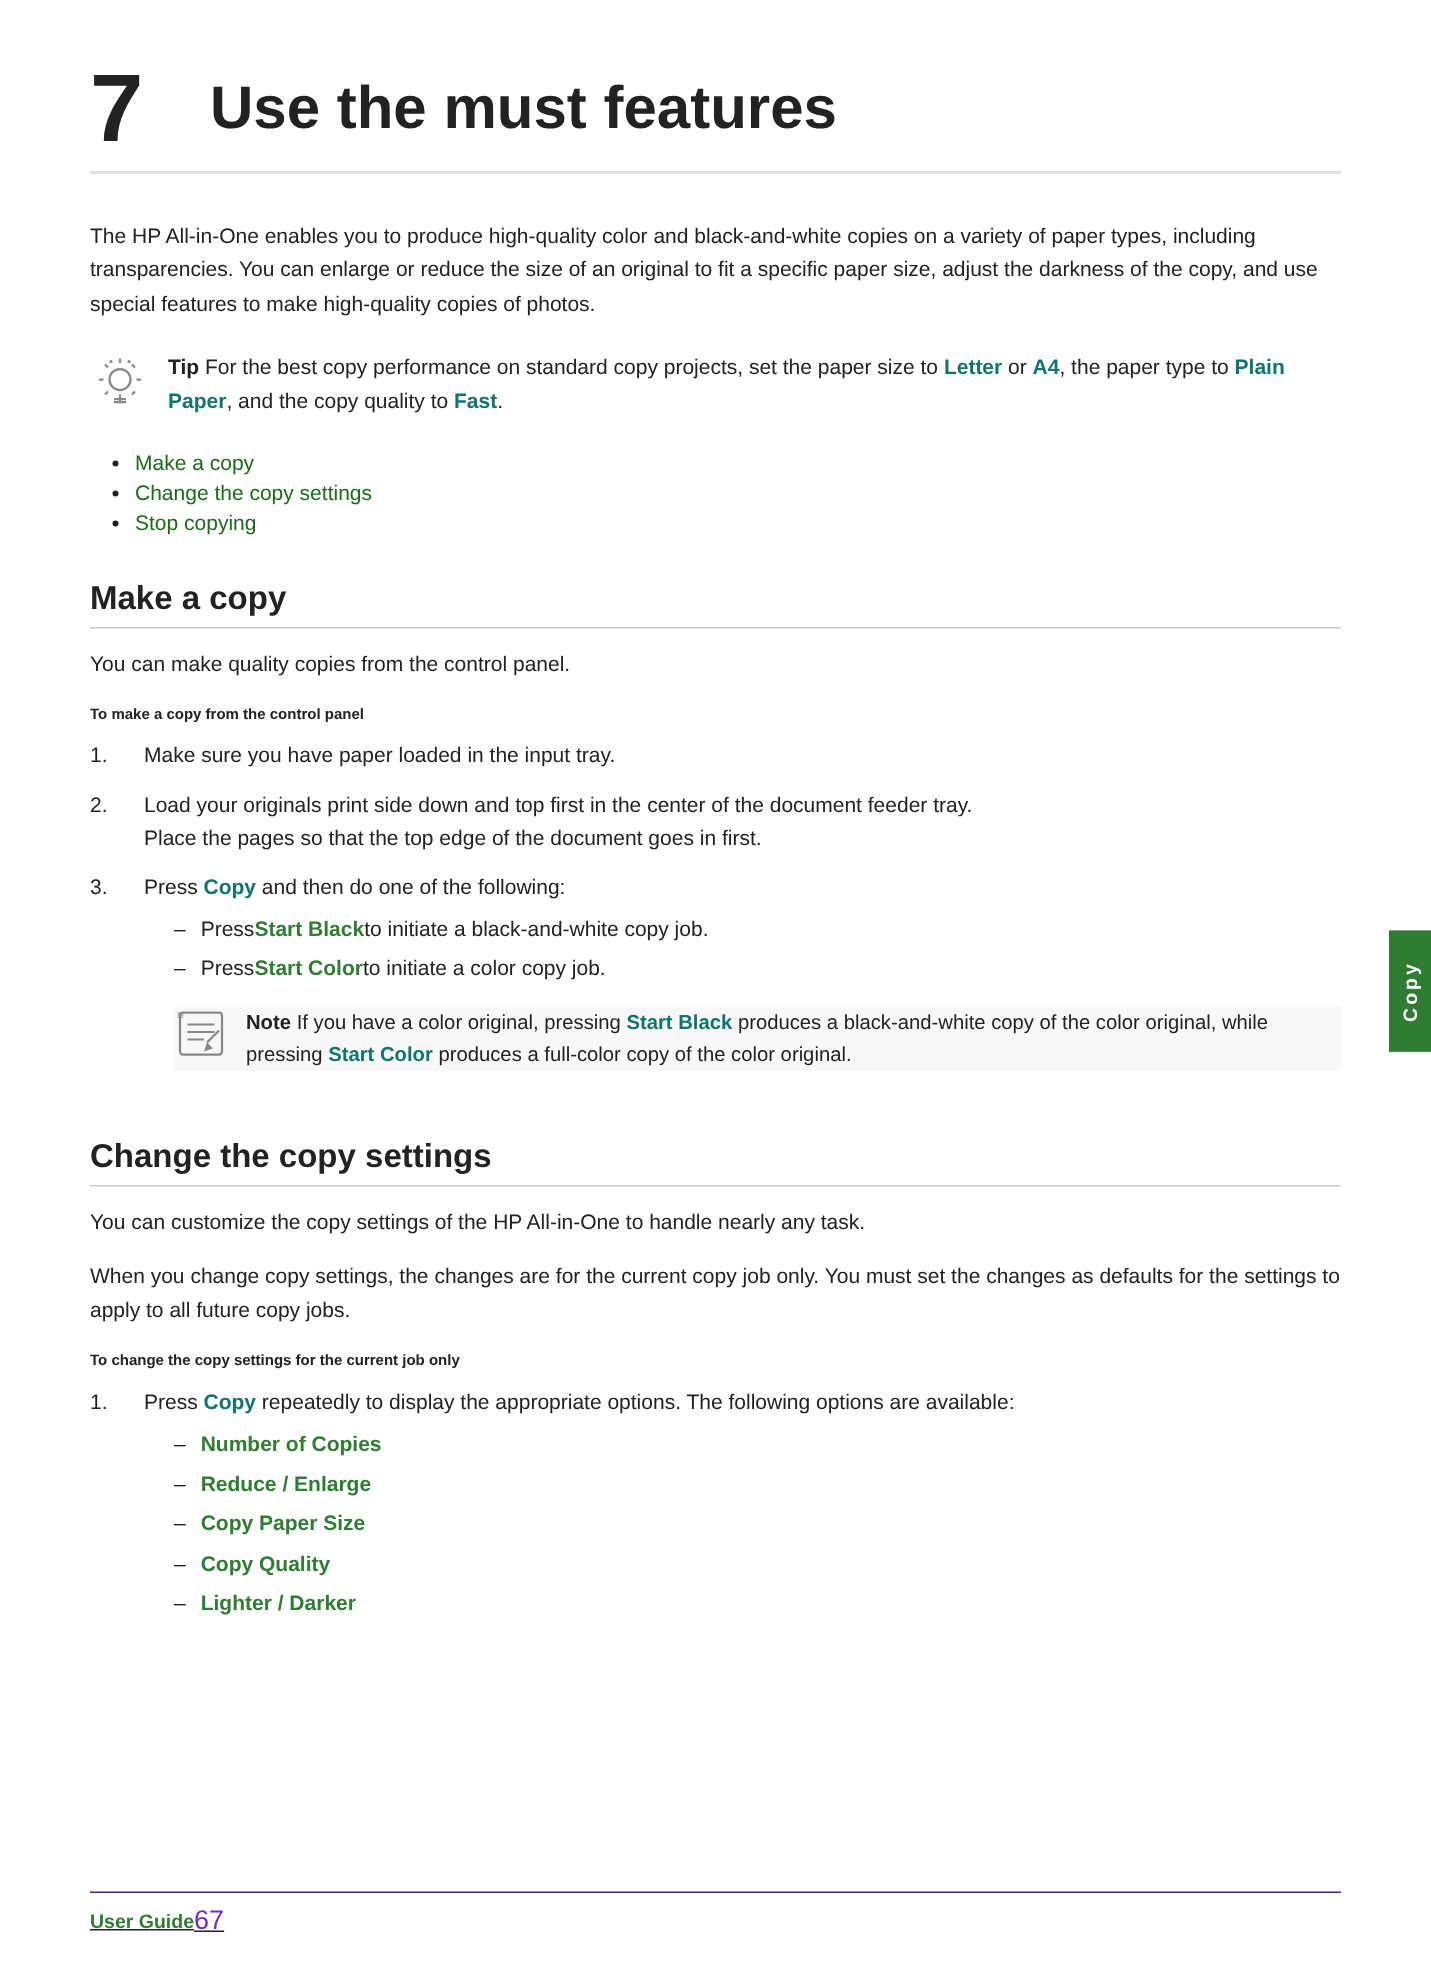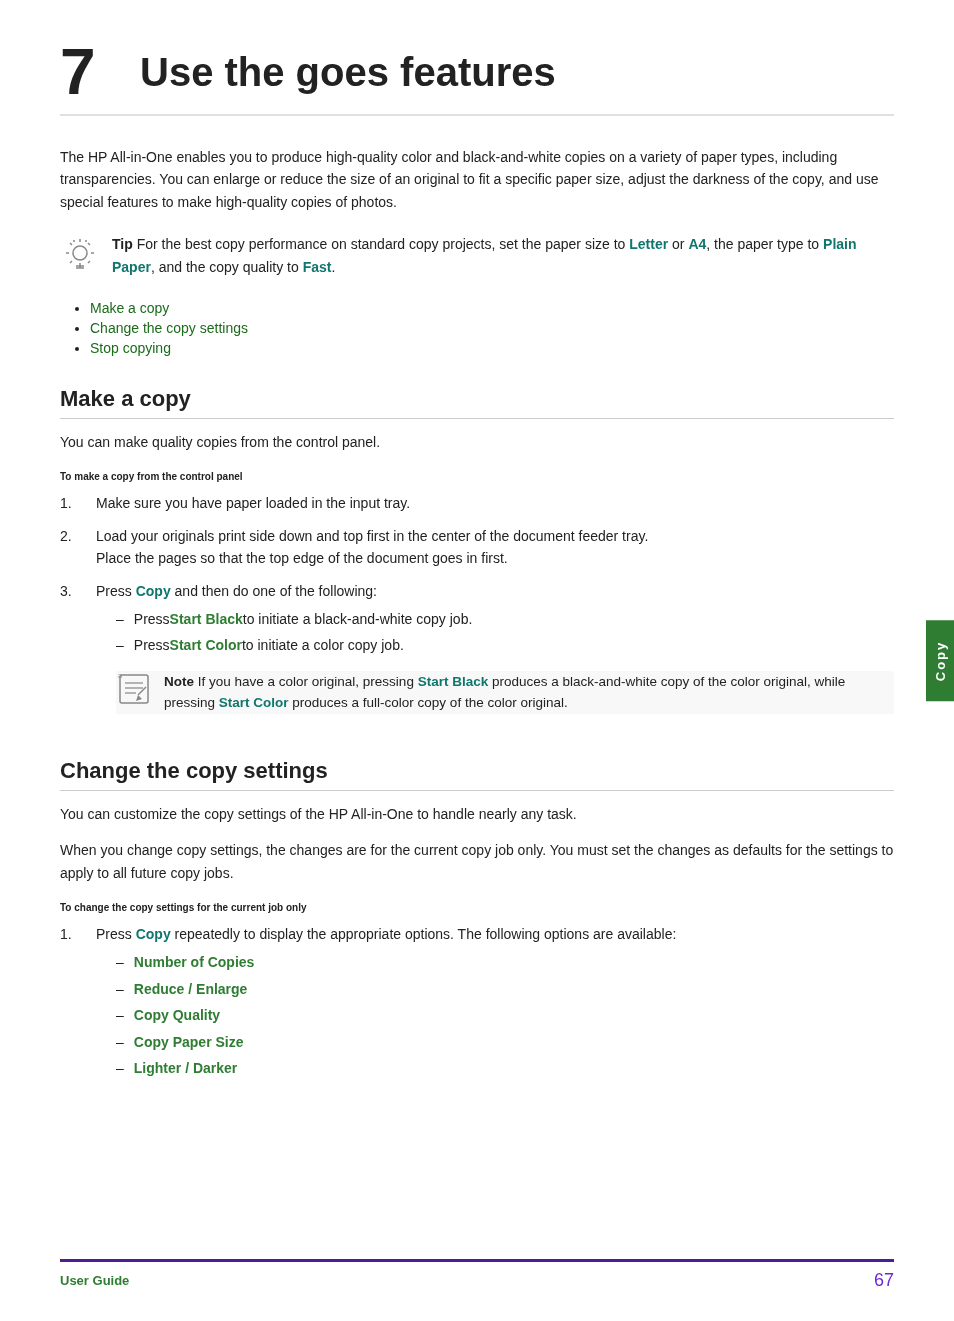--- a/index.html
+++ b/index.html
@@ -209,24 +209,24 @@
       letter-spacing: 2px;
     }
 
     
     .page-footer {
       position: absolute;
       bottom: 30px;
       left: 60px;
       right: 60px;
       display: flex;
-      justify-content: space-between;
       align-items: center;
-      border-top: 3px solid #4c1d95;
+      border-top: 1px solid #4c1d95;
       padding-top: 8px;
+      text-decoration: underline;
     }
 
     .footer-left {
       color: #2e7d32;
       font-size: 13px;
       font-weight: bold;
     }
 
     .footer-right {
       color: #6d28d9;
@@ -239,21 +239,21 @@
       font-weight: bold;
     }
   </style>
 </head>
 <body>
 
 <div class="page-container">
 
   <div class="chapter-header">
     <div class="chapter-number">7</div>
-    <div class="chapter-title">Use the goes features</div>
+    <div class="chapter-title">Use the must features</div>
   </div>
 
   <p class="intro-text">The HP All-in-One enables you to produce high-quality color and black-and-white copies on a variety of paper types, including transparencies. You can enlarge or reduce the size of an original to fit a specific paper size, adjust the darkness of the copy, and use special features to make high-quality copies of photos.</p>
 
   <div class="tip-box">
     <svg class="tip-icon" viewBox="0 0 40 40" xmlns="http://www.w3.org/2000/svg">
 
       <circle cx="20" cy="18" r="7" fill="none" stroke="#888" stroke-width="1.5"></circle>
       <line x1="20" y1="28" x2="20" y2="33" stroke="#888" stroke-width="1.5"></line>
       <line x1="16" y1="31" x2="24" y2="31" stroke="#888" stroke-width="1.5"></line>
@@ -353,24 +353,24 @@
       <span class="step-content">
         Press <strong><a class="green-link">Copy</a></strong> repeatedly to display the appropriate options. The following options are available:
         <ul class="dash-list">
           <li>
             <strong><a class="green-link">Number of Copies</a></strong>
           </li>
           <li>
             <strong><a class="green-link">Reduce / Enlarge</a></strong>
           </li>
           <li>
+            <strong><a class="green-link">Copy Paper Size</a></strong>
+          </li>
+          <li>
             <strong><a class="green-link">Copy Quality</a></strong>
-          </li>
-          <li>
-            <strong><a class="green-link">Copy Paper Size</a></strong>
           </li>
           <li>
             <strong><a class="green-link">Lighter / Darker</a></strong>
           </li>
         </ul>
       </span>
     </li>
   </ol>
 
   <div class="sidebar-tab">

